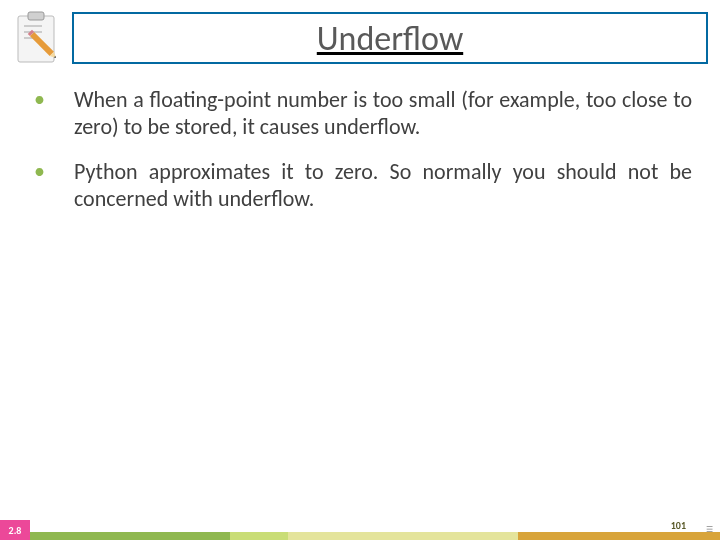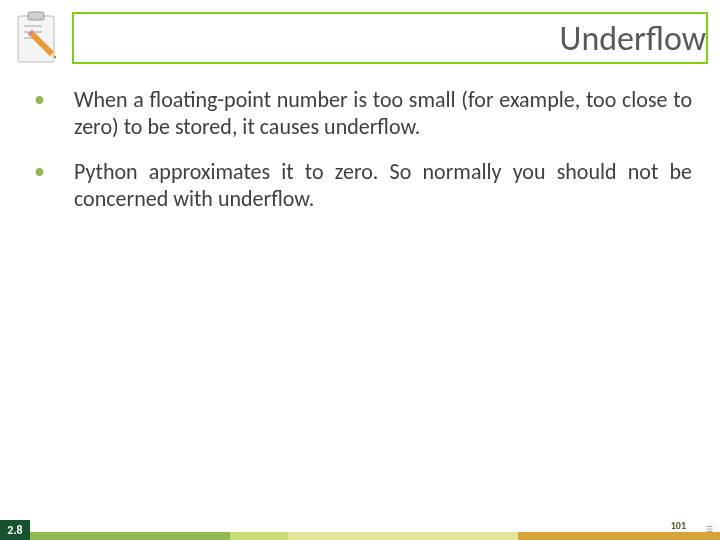--- a/index.html
+++ b/index.html
@@ -10,24 +10,25 @@
     background: #fff;
     position: relative;
     overflow: hidden;
   }
   .title-bar {
     position: absolute;
     top: 12px;
     left: 72px;
     right: 12px;
     height: 52px;
-    border: 2px solid #84cc16;
+    border: 2px solid #0369a1;
     display: flex;
     align-items: center;
-    justify-content: flex-end;
+    justify-content: center;
+    text-decoration: underline;
   }
   .title-text {
     font-size: 34px;
     color: #595959;
     font-weight: 400;
   }
   .icon-wrap {
     position: absolute;
     top: 6px;
     left: 6px;
@@ -77,23 +78,23 @@
       #c9dd76 32%, #c9dd76 40%,
       #e4e49b 40%, #e4e49b 72%,
       #d8a43a 72%, #d8a43a 100%);
   }
   .section-num {
     position: absolute;
     bottom: 0;
     left: 0;
     width: 30px;
     height: 20px;
-    background: #14532d;
+    background: #ec4899;
     color: #fff;
-    font-size: 12px;
+    font-size: 10px;
     font-weight: 600;
     display: flex;
     align-items: center;
     justify-content: center;
   }
   .page-num {
     position: absolute;
     bottom: 8px;
     right: 34px;
     font-size: 10px;

